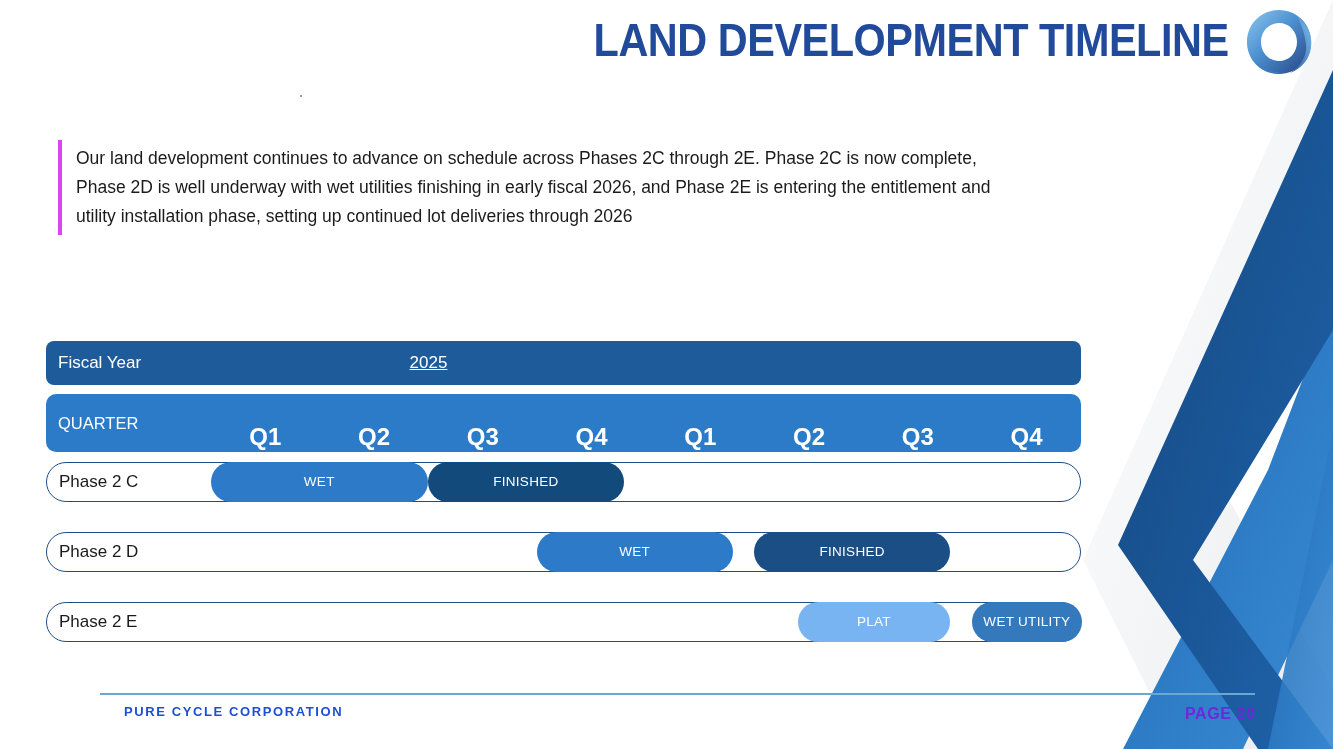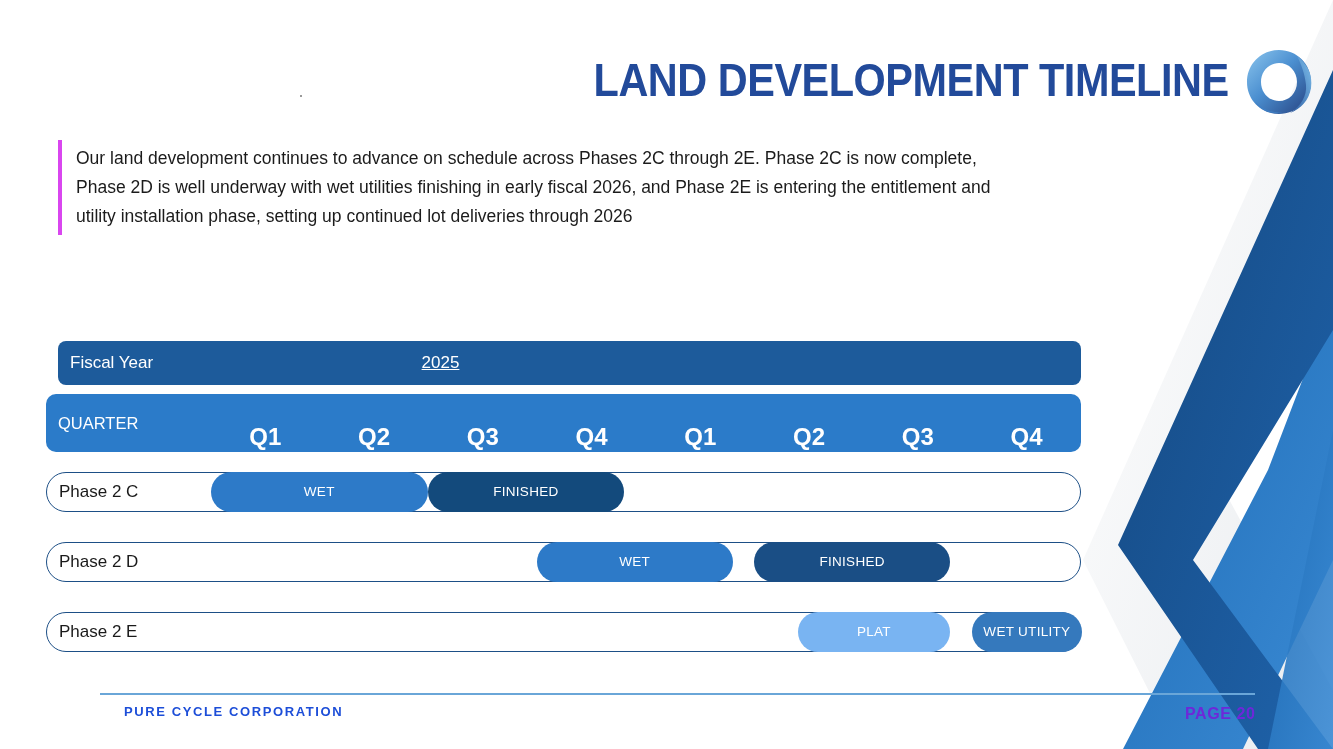--- a/index.html
+++ b/index.html
@@ -26,21 +26,20 @@
     pointer-events: none;
   }
 
   
   #slide-header {
     position: absolute;
     left: 0;
     top: 0;
     width: 1333px;
     height: 84px;
-    margin-top: 40px;
   }
   #slide-title {
     position: absolute;
     right: 104px;
     top: 12px;
     font-size: 46px;
     line-height: 56px;
     font-weight: bold;
     letter-spacing: -0.5px;
     color: #224a9a;
@@ -89,26 +88,25 @@
     width: 1035px;
   }
   .tl-row {
     position: relative;
     box-sizing: border-box;
   }
   #fiscal-year-row {
     height: 44px;
     border-radius: 8px;
     margin-bottom: 9px;
-    margin-left: 12px;
   }
   #quarter-row {
     height: 58px;
     border-radius: 10px;
-    margin-bottom: 20px;
+    margin-bottom: 10px;
   }
   .label-cell {
     position: absolute;
     left: 12px;
     top: 0;
     height: 100%;
     display: flex;
     align-items: center;
     color: #ffffff;
     font-size: 17px;

